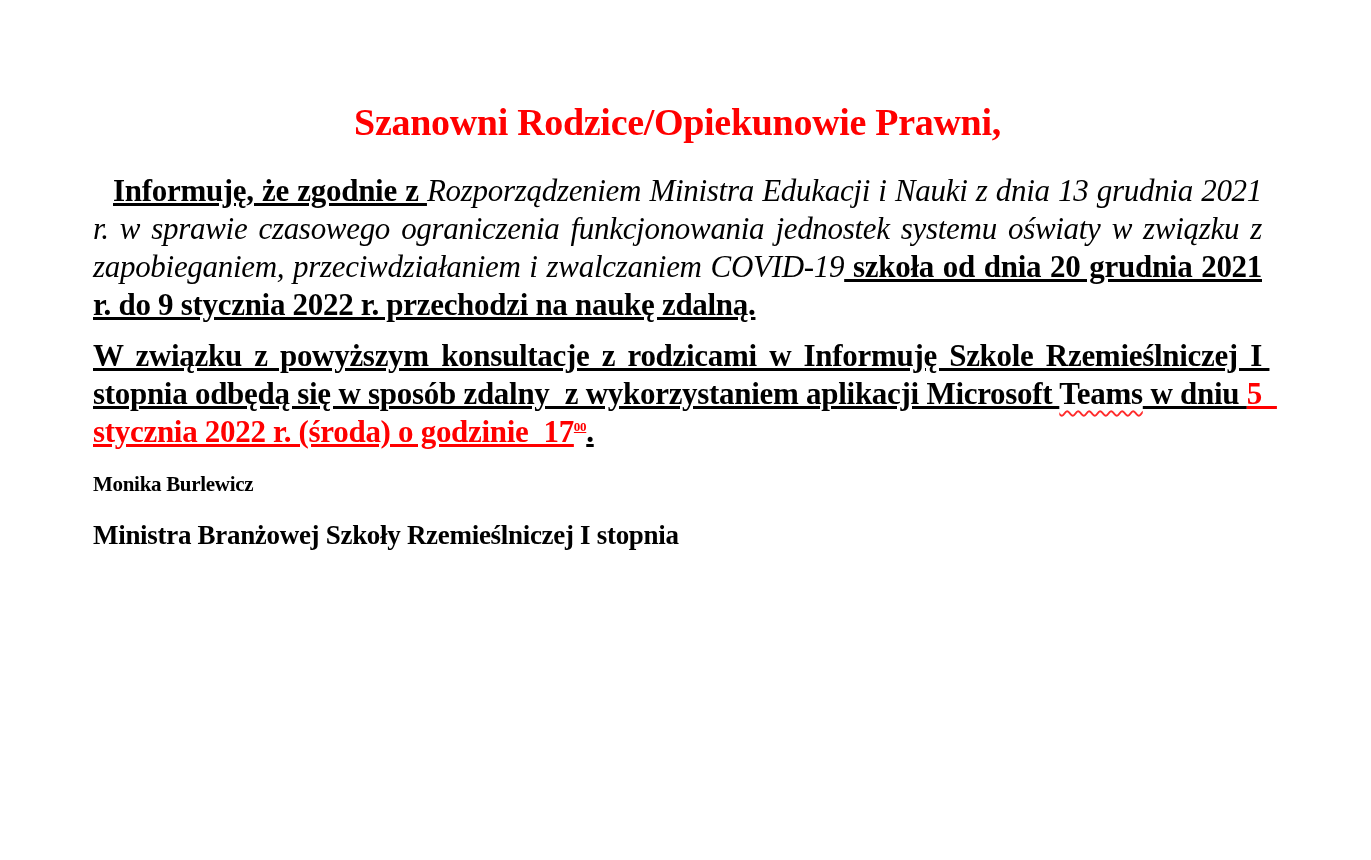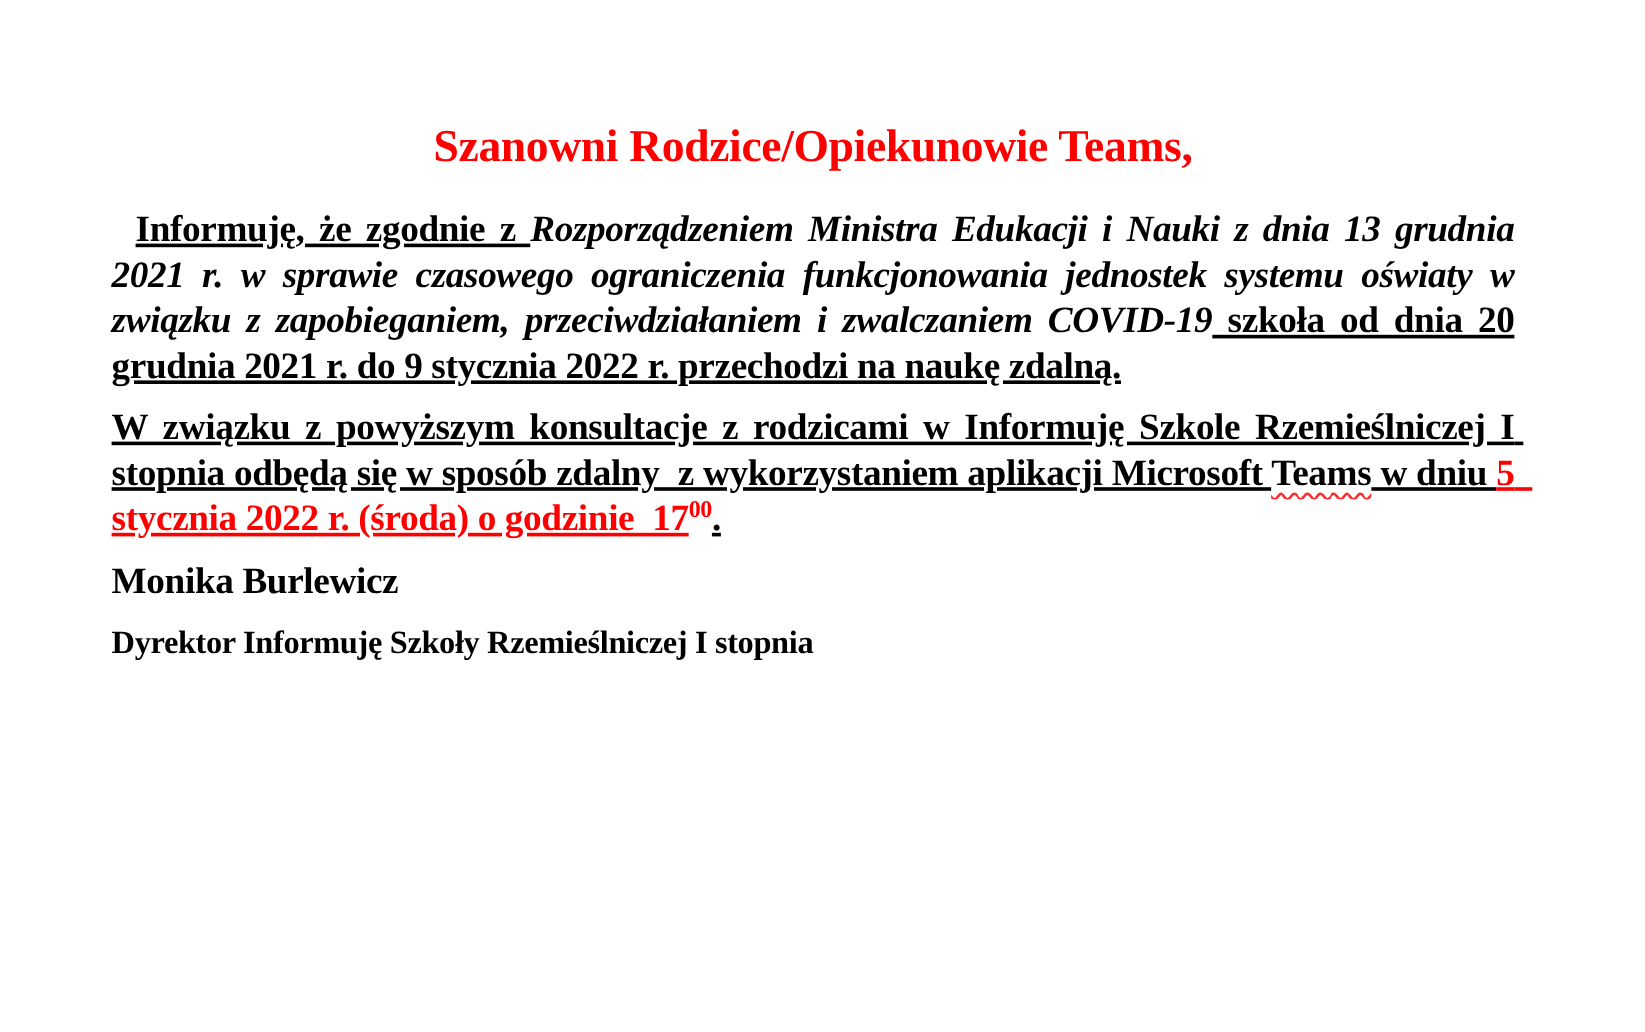--- a/index.html
+++ b/index.html
@@ -32,60 +32,61 @@
     font-size: 31px;
     line-height: 38px;
     text-align: justify;
     margin: 0 0 13px 0;
     letter-spacing: -0.3px;
   }
   .p1 { text-indent: 20px; margin-bottom: 13px; }
   .p2 { white-space: pre-wrap; margin-bottom: 14px; }
   .p3 { margin-bottom: 21px; }
   .b  { font-weight: bold; text-decoration: underline; }
-  .i  { font-style: italic; font-weight: bold; }
+  .i  { font-style: italic; font-weight: normal; }
   .bi { font-style: italic; font-weight: bold; }
   .red { color: #ff0000; }
   .squiggle {
     text-decoration-line: underline;
     text-decoration-style: wavy;
     text-decoration-color: #ff2a2a;
     text-decoration-thickness: 1.5px;
     text-underline-offset: 6px;
   }
   .sup {
-    font-size: 20px;
+    font-size: 13px;
     font-weight: bold;
     vertical-align: 11px;
     line-height: 0;
+    text-decoration: underline;
   }
   .sig-name {
-    font-size: 31px;
+    font-size: 21px;
     line-height: 38px;
     font-weight: bold;
     margin: 0 0 15px 0;
     letter-spacing: -0.3px;
   }
   .sig-title {
     font-size: 27px;
     line-height: 34px;
     font-weight: bold;
     margin: 0;
     letter-spacing: -0.3px;
   }
 </style>
 </head>
 <body>
 
 <div class="page">
 
-  <h1 class="heading">Szanowni Rodzice/Opiekunowie Teams,</h1>
+  <h1 class="heading">Szanowni Rodzice/Opiekunowie Prawni,</h1>
 
   <p class="para p1"><span class="b">Informuję, że zgodnie z </span><span class="i">Rozporządzeniem Ministra Edukacji i Nauki z dnia 13 grudnia 2021 r. w sprawie czasowego ograniczenia funkcjonowania jednostek systemu oświaty w związku z zapobieganiem, przeciwdziałaniem i zwalczaniem COVID-19</span><span class="b"> szkoła od dnia 20 grudnia 2021 r. do 9 stycznia 2022 r. przechodzi na naukę zdalną.</span></p>
 
   <p class="para p2"><span class="b">W związku z powyższym konsultacje z rodzicami w Informuję Szkole Rzemieślniczej I stopnia odbędą się w sposób zdalny  z wykorzystaniem aplikacji Microsoft </span><span class="b squiggle">Teams</span><span class="b"> w dniu </span><span class="b red">5  stycznia 2022 r. (środa) o godzinie  17</span><span class="sup red">00</span><span class="b">.</span></p>
 
 
   <p class="sig-name">Monika Burlewicz</p>
 
-  <p class="sig-title">Dyrektor Informuję Szkoły Rzemieślniczej I stopnia</p>
+  <p class="sig-title">Ministra Branżowej Szkoły Rzemieślniczej I stopnia</p>
 
 </div>
 
 </body></html>

